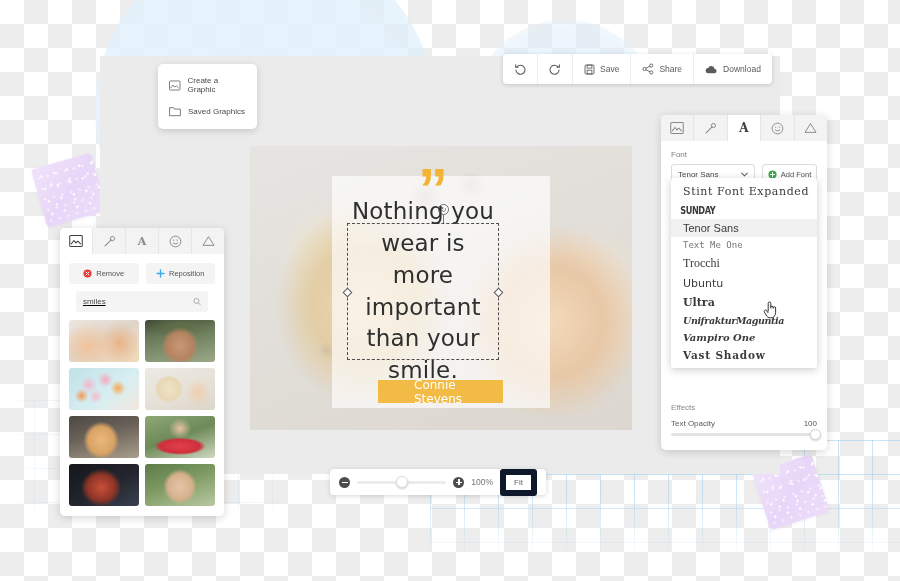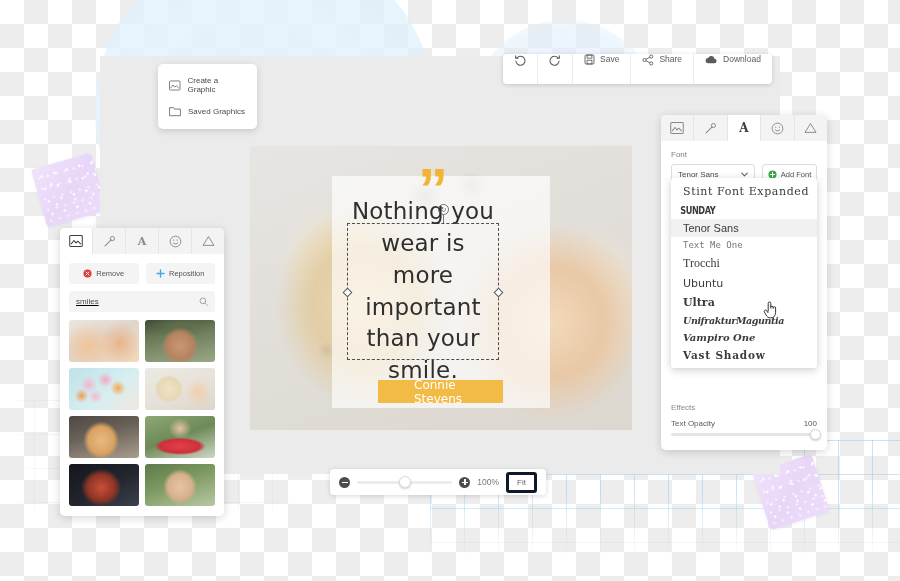--- a/index.html
+++ b/index.html
@@ -87,21 +87,21 @@
   }
 
   
   .toolbar {
     position: absolute; left: 503px; top: 54px; height: 30px;
     background: #fff; border-radius: 4px;
     box-shadow: 0 1px 4px rgba(0,0,0,.16);
     display: flex; align-items: stretch;
   }
   .tb-btn {
-    display: flex; align-items: flex-start; gap: 5px;
+    display: flex; align-items: center; gap: 5px;
     padding: 0 11px; font-size: 8.5px; color: #5b5b5b;
     border-right: 1px solid #ececec; cursor: pointer;
   }
   .tb-btn:last-child { border-right: none; }
   .tb-btn svg { display: block; }
 
   
   .create-menu {
     position: absolute; left: 158px; top: 64px; width: 99px;
     background: #fff; border-radius: 5px;
@@ -185,21 +185,21 @@
          border-right: 1px solid #e6e6e6; cursor: pointer; color: #8a8a8a; }
   .tab:last-child { border-right: none; }
   .tab.active { background: #fff; color: #3d3d3d; }
 
   
   .left-panel { left: 60px; top: 228px; width: 164px; height: 288px; }
   .lp-actions { display: flex; gap: 7px; padding: 9px 9px 7px; }
   .lp-btn { flex: 1; height: 21px; background: #f4f4f4; border-radius: 3px;
             display: flex; align-items: center; justify-content: center; gap: 4px;
             font-size: 7.5px; color: #555; cursor: pointer; }
-  .lp-search { margin: 0 9px; height: 21px; background: #f4f4f4; border-radius: 3px;
+  .lp-search { margin: 0 16px; height: 21px; background: #f4f4f4; border-radius: 3px;
                display: flex; align-items: center; padding: 0 7px; text-decoration: underline; }
   .lp-search input { border: none; background: transparent; outline: none;
                      font-size: 8px; color: #4a4a4a; flex: 1;
                      font-family: "Liberation Sans", sans-serif; }
   .grid { display: grid; grid-template-columns: 1fr 1fr; gap: 6px;
           padding: 8px 9px 9px; }
   .thumb { height: 42px; border-radius: 3px; overflow: hidden; position: relative; }
 
   
   .right-panel { left: 661px; top: 115px; width: 166px; height: 335px; }
@@ -249,21 +249,21 @@
   }
   .zb-icon { width: 11px; height: 11px; border-radius: 50%; background: #4d4d4d;
              position: relative; cursor: pointer; flex: none; }
   .zb-icon::before { content:""; position:absolute; left:2.5px; top:5px; width:6px; height:1.5px; background:#fff; }
   .zb-icon.plus::after { content:""; position:absolute; left:4.75px; top:2.75px; width:1.5px; height:5.5px; background:#fff; }
   .zb-track { flex: 1; height: 3px; background: #ececec; border-radius: 2px; position: relative; cursor: pointer; }
   .zb-knob { position: absolute; left: 44%; top: -4.5px; width: 12px; height: 12px;
              background: #fff; border: 1px solid #dcdcdc; border-radius: 50%;
              box-shadow: 0 1px 2px rgba(0,0,0,.2); }
   .zb-pct { font-size: 8.5px; color: #777; flex: none; }
-  .zb-fit { font-size: 8px; color: #666; border: 3px solid #0f172a; border-radius: 3px;
+  .zb-fit { font-size: 8px; color: #666; border: 6px solid #0f172a; border-radius: 3px;
             padding: 3px 8px; cursor: pointer; flex: none; }
 </style>
 </head>
 <body>
 
 <div id="root">
 
   <div class="deco blue-circle"></div>
   <div class="deco blue-circle2"></div>
   <div class="deco grid-art"></div>

